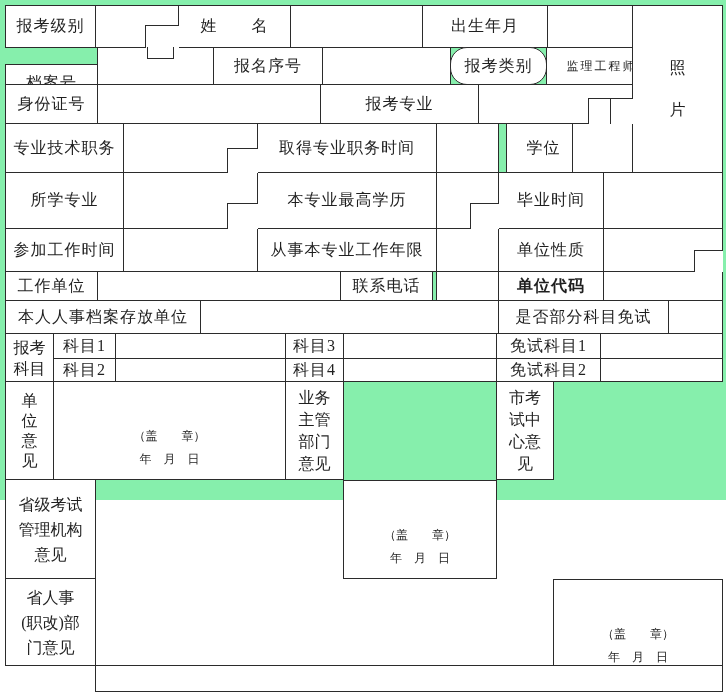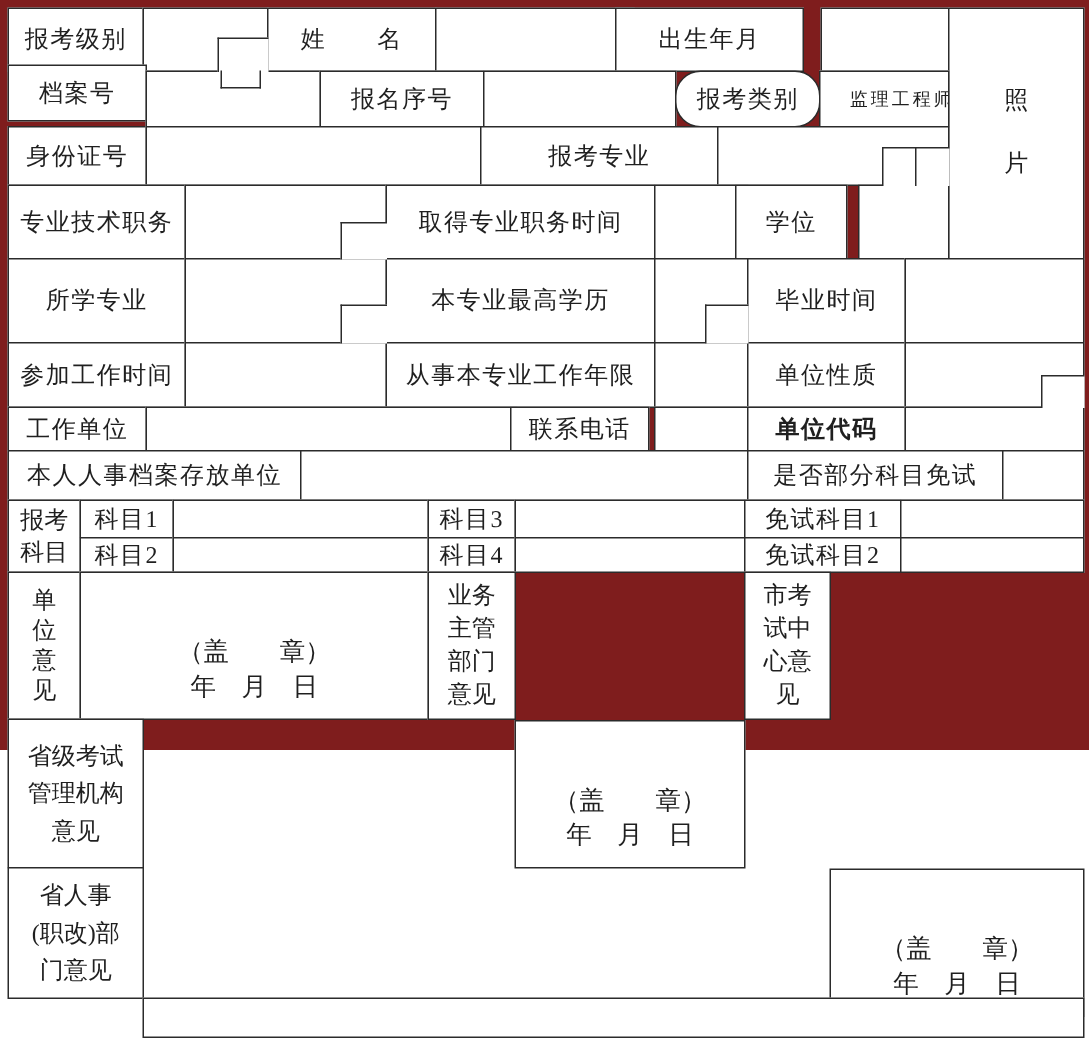--- a/index.html
+++ b/index.html
@@ -1,70 +1,70 @@
 <!DOCTYPE html>
 <html><head>
 <meta charset="utf-8">
 <style>
   html,body{margin:0;padding:0;background:#ffffff;}
   body{width:726px;height:696px;position:relative;
        font-family:"Liberation Serif","DejaVu Serif",serif;color:#1f1f1f;}
-  #form{position:absolute;left:0;top:0;width:726px;height:500px;background:#7f1d1d;}
+  #form{position:absolute;left:0;top:0;width:726px;height:500px;background:#86efac;}
   .c{position:absolute;box-sizing:border-box;border:1px solid #2b2b2b;background:#fff;
      display:flex;align-items:center;justify-content:center;text-align:center;overflow:hidden;}
   .lab{font-size:16px;letter-spacing:1px;white-space:nowrap;}
   .lab-sm{font-size:15px;letter-spacing:0;}
   .val-sm{font-size:12px;letter-spacing:2px;white-space:nowrap;}
   .vcol{flex-direction:column;line-height:20px;font-size:16px;}
   .vcol div{white-space:nowrap;}
   .vcol3{flex-direction:column;line-height:25px;font-size:16px;}
   .photo{flex-direction:column;font-size:16px;line-height:16px;gap:26px;}
   .stampwrap{position:relative;display:block;}
   .stamp{position:absolute;left:0;right:0;bottom:8px;text-align:center;
-         font-size:17px;line-height:23px;white-space:nowrap;font-family:Liberation Mono, monospace;}
+         font-size:12px;line-height:23px;white-space:nowrap;}
   
   .nb{position:absolute;box-sizing:border-box;background:#fff;z-index:3;
       border-top:1px solid #2b2b2b;border-left:1px solid #2b2b2b;}
   .nb-full{position:absolute;box-sizing:border-box;background:#fff;z-index:3;
       border:1px solid #2b2b2b;}
 </style>
 </head>
 <body>
 
 <div id="form">
 
   <div class="c lab" style="left:5px;top:5px;width:91px;height:43px;">报考级别</div>
   <div class="c" style="left:95px;top:5px;width:84px;height:43px;"></div>
   <div class="c lab" style="left:178px;top:5px;width:113px;height:43px;">姓　　名</div>
   <div class="c" style="left:290px;top:5px;width:133px;height:43px;"></div>
-  <div class="c lab" style="left:410px;top:5px;width:126px;height:43px;">出生年月</div>
+  <div class="c lab" style="left:422px;top:5px;width:126px;height:43px;">出生年月</div>
   <div class="c" style="left:547px;top:5px;width:86px;height:43px;"></div>
 
   <div class="c photo" style="left:632px;top:5px;width:91px;height:168px;">
     <div>照</div>
     <div>片</div>
   </div>
 
-  <div class="c lab" style="left:5px;top:43px;width:93px;height:38px;">档案号</div>
+  <div class="c lab" style="left:5px;top:64px;width:93px;height:38px;">档案号</div>
   <div class="c" style="left:97px;top:47px;width:117px;height:38px;"></div>
   <div class="c lab" style="left:213px;top:47px;width:110px;height:38px;">报名序号</div>
   <div class="c" style="left:322px;top:47px;width:129px;height:38px;"></div>
   <div class="c lab" style="left:450px;top:47px;width:97px;height:38px;border-radius:17px;">报考类别</div>
   <div class="c val-sm" style="left:546px;top:47px;width:87px;height:38px;padding-left:24px;">监理工程师</div>
 
   <div class="c lab" style="left:5px;top:84px;width:93px;height:40px;">身份证号</div>
   <div class="c" style="left:97px;top:84px;width:224px;height:40px;"></div>
   <div class="c lab" style="left:320px;top:84px;width:159px;height:40px;">报考专业</div>
   <div class="c" style="left:478px;top:84px;width:155px;height:40px;"></div>
 
   <div class="c lab" style="left:5px;top:123px;width:119px;height:50px;">专业技术职务</div>
   <div class="c" style="left:123px;top:123px;width:135px;height:50px;"></div>
   <div class="c lab" style="left:257px;top:123px;width:180px;height:50px;">取得专业职务时间</div>
   <div class="c" style="left:436px;top:123px;width:63px;height:50px;"></div>
-  <div class="c lab" style="left:490px;top:123px;width:75px;height:50px;">学位</div>
+  <div class="c lab" style="left:506px;top:123px;width:75px;height:50px;">学位</div>
   <div class="c" style="left:572px;top:123px;width:61px;height:50px;"></div>
 
   <div class="c lab" style="left:5px;top:172px;width:119px;height:57px;">所学专业</div>
   <div class="c" style="left:123px;top:172px;width:135px;height:57px;"></div>
   <div class="c lab" style="left:257px;top:172px;width:180px;height:57px;">本专业最高学历</div>
   <div class="c" style="left:436px;top:172px;width:63px;height:57px;"></div>
   <div class="c lab" style="left:498px;top:172px;width:106px;height:57px;">毕业时间</div>
   <div class="c" style="left:603px;top:172px;width:120px;height:57px;"></div>
 
   <div class="c lab" style="left:5px;top:228px;width:119px;height:44px;">参加工作时间</div>

